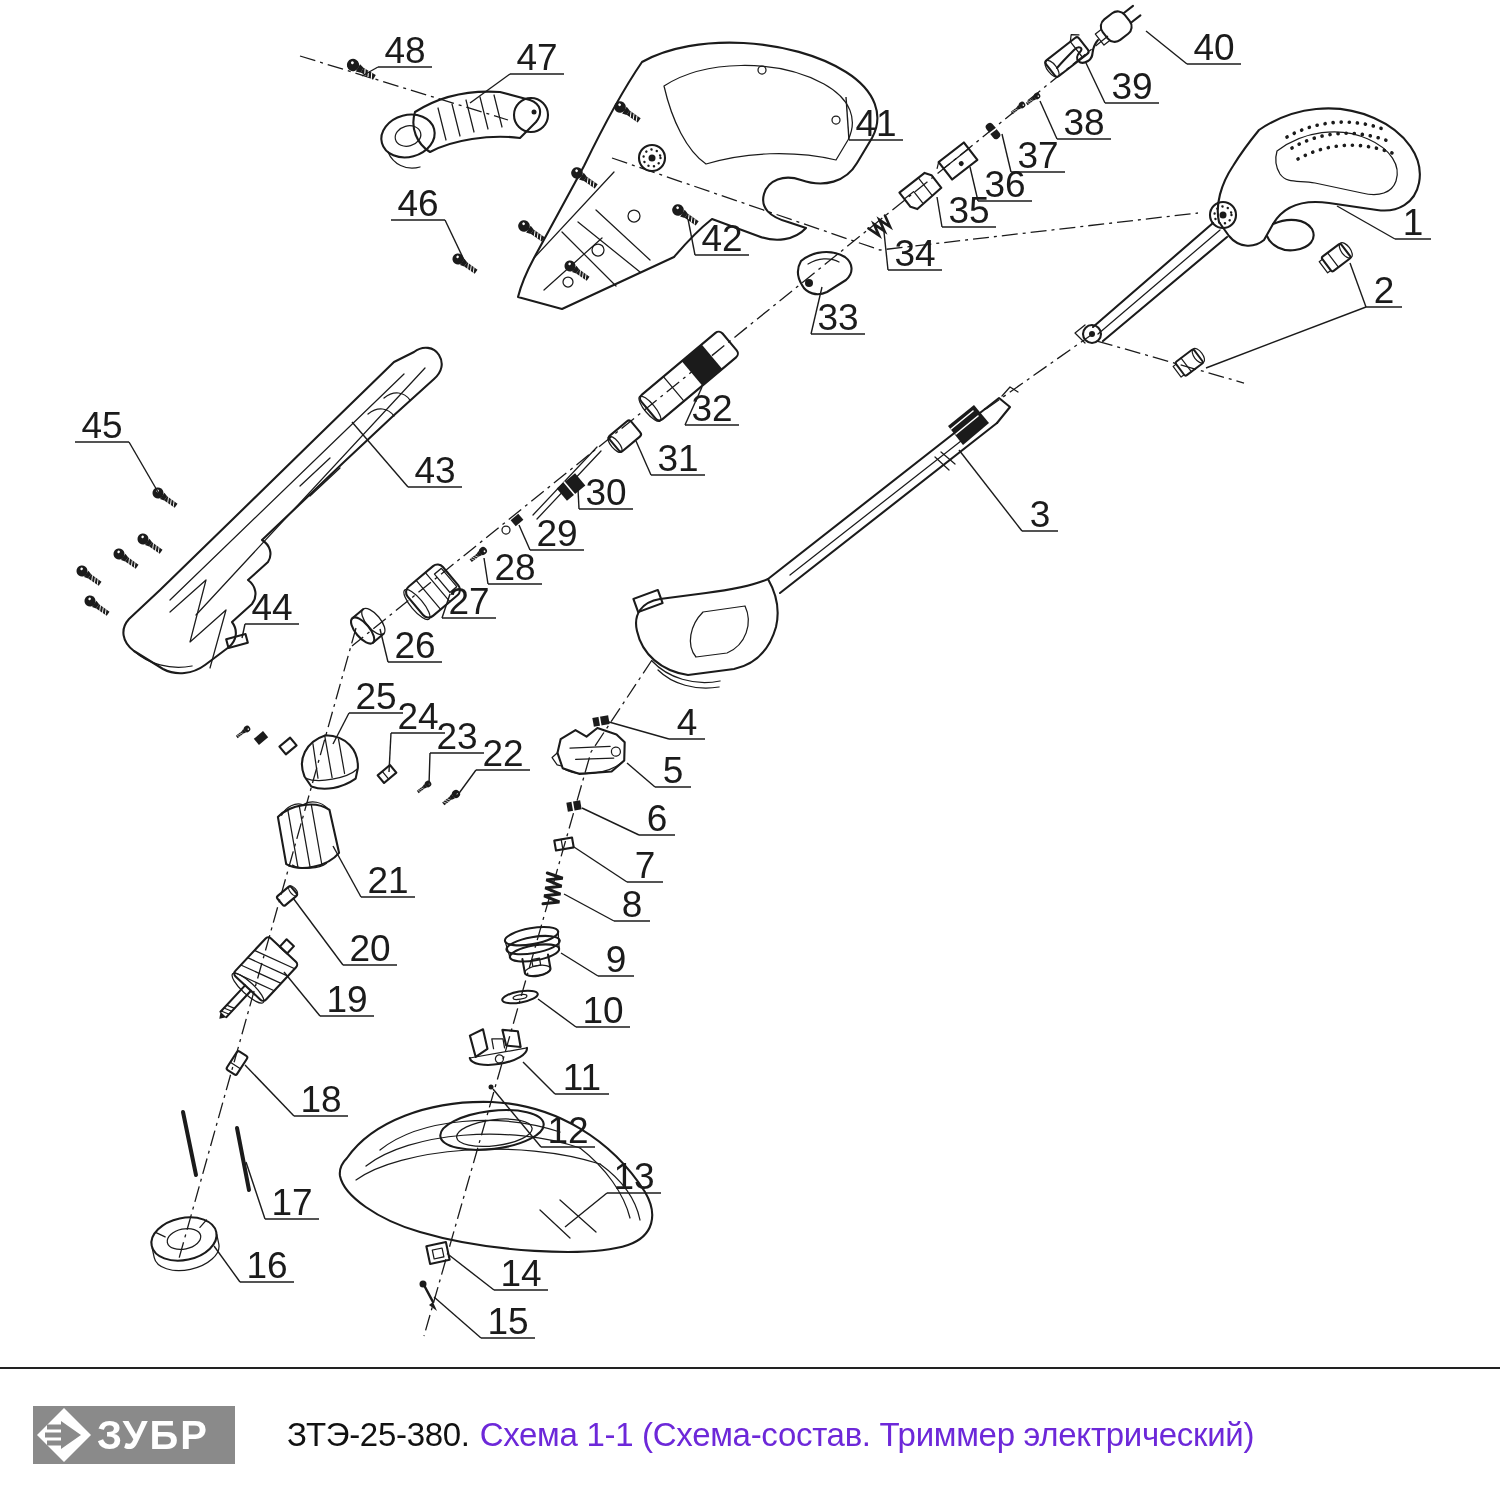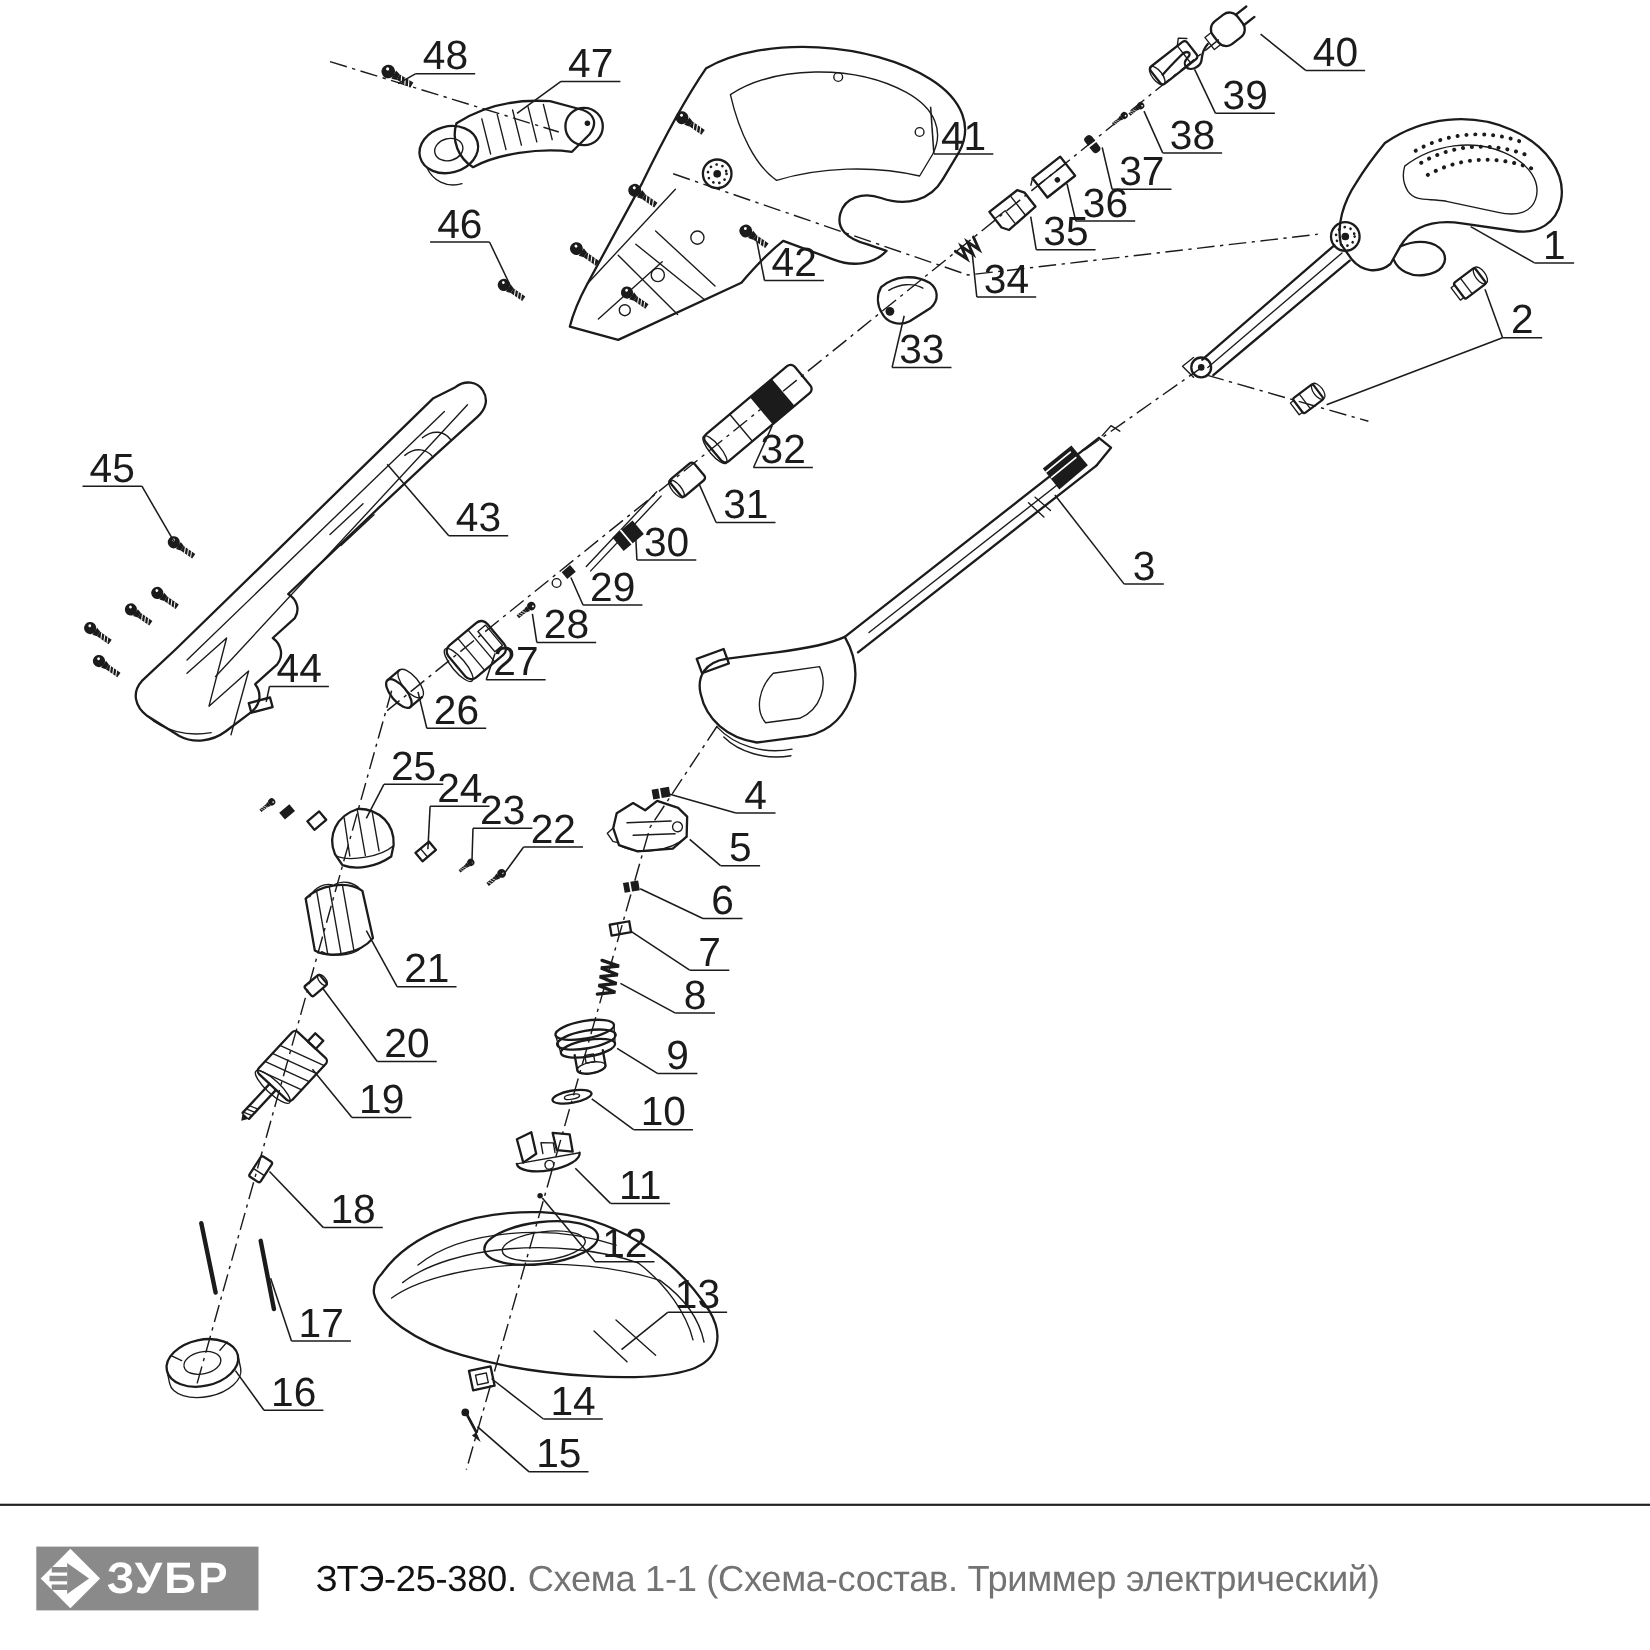--- a/index.html
+++ b/index.html
@@ -15,21 +15,21 @@
   .dots{stroke:var(--ink,#1b1b1b);stroke-width:3.6;fill:none;stroke-linecap:round;stroke-dasharray:0.1 8;}
   .dotring{stroke:var(--ink,#1b1b1b);stroke-width:2.4;fill:none;stroke-linecap:round;stroke-dasharray:0.1 5.5;}
   #callouts line{stroke:var(--ink,#1b1b1b);stroke-width:1.4;}
   #callouts text{font-family:"Liberation Sans",sans-serif;font-size:37px;fill:var(--ink,#1b1b1b);text-anchor:middle;}
   .divider{position:absolute;left:0;top:1367px;width:1500px;height:2px;background:#222;}
   .footer{position:absolute;left:0;top:1370px;width:1500px;height:130px;display:flex;align-items:center;border-radius:18px;}
   .logo{margin-left:33px;width:202px;height:58px;background:var(--logo-bg,#8a8a8a);display:flex;align-items:center;justify-content:flex-start;flex:none;}
   .logo-text{color:#fff;font-weight:bold;font-size:40px;letter-spacing:2px;line-height:1;margin-left:2px;}
   .title{margin-left:52px;font-size:33px;color:#111;white-space:nowrap;letter-spacing:-0.3px;}
   .title .bold{font-weight:normal;}
-  .title .rest{font-weight:normal;margin-left:10px;color:#737373;}
+  .title .rest{font-weight:normal;margin-left:10px;color:#6d28d9;}
 </style>
 </head>
 <body>
 
 <div class="stage">
 
 <svg id="diagram" width="1500" height="1368" viewBox="0 0 1500 1368" xmlns="http://www.w3.org/2000/svg">
   <defs>
     <g id="screw-proto">
       <circle cx="0" cy="0" r="6.5" fill="var(--ink,#1b1b1b)"></circle>

